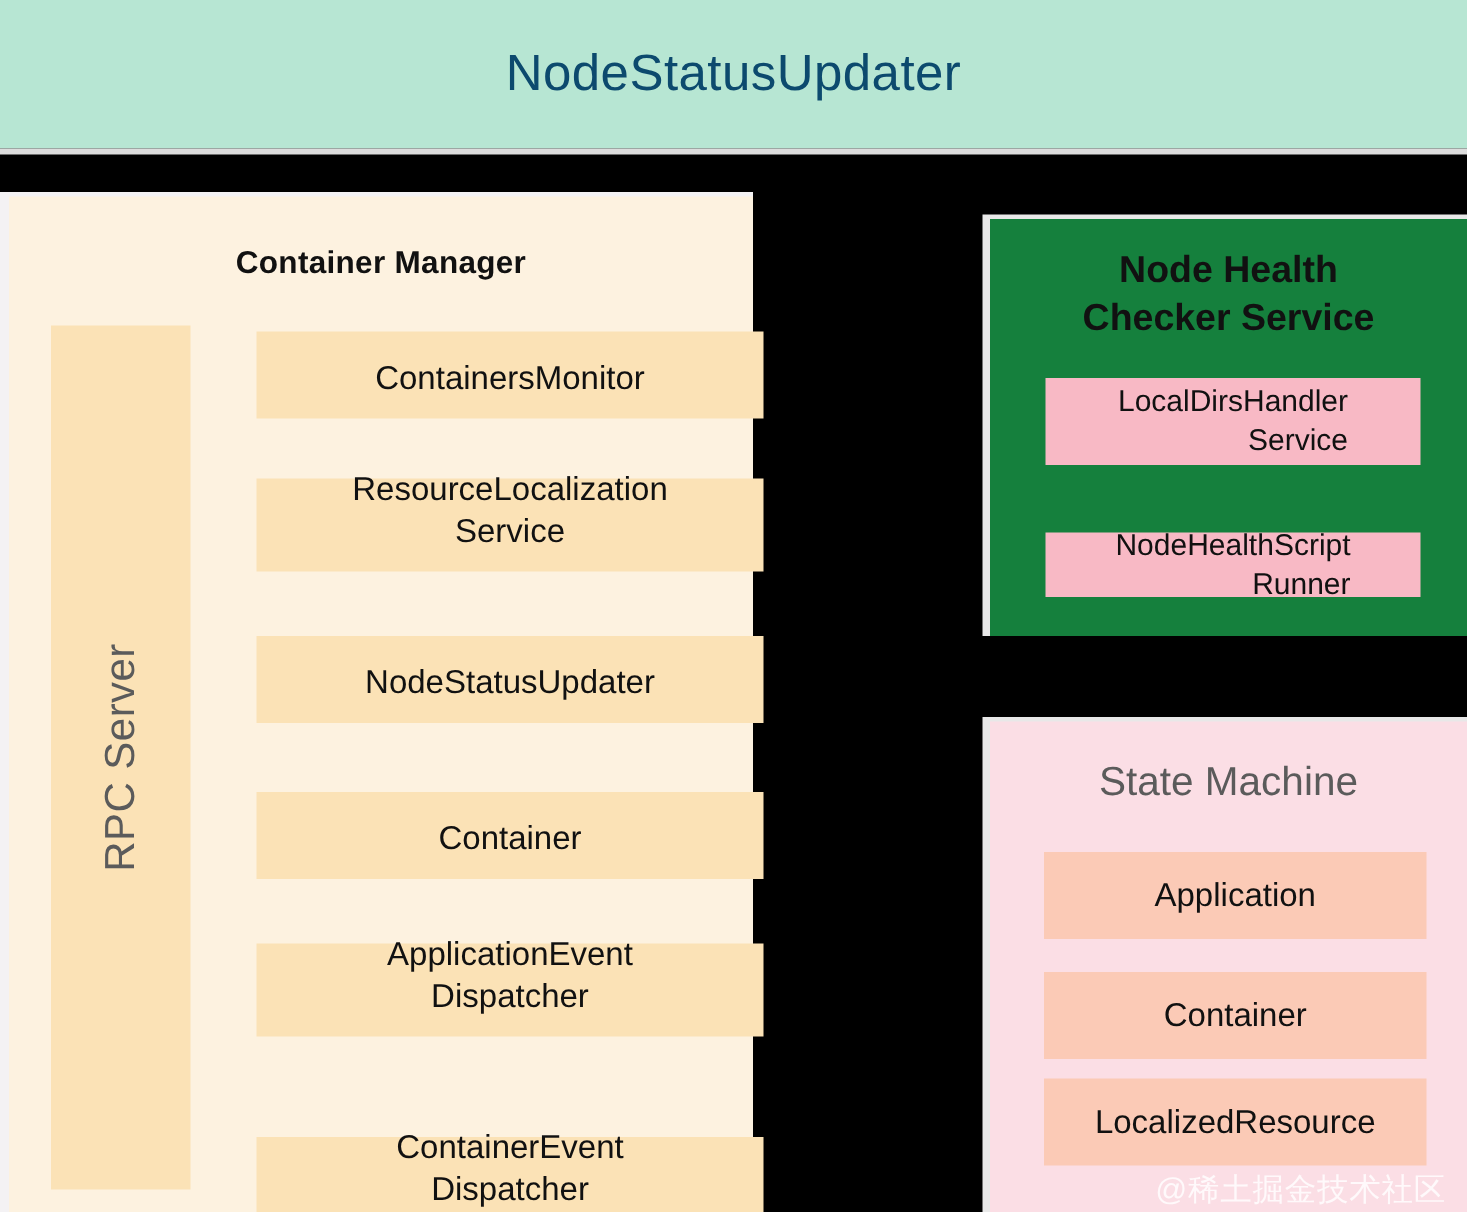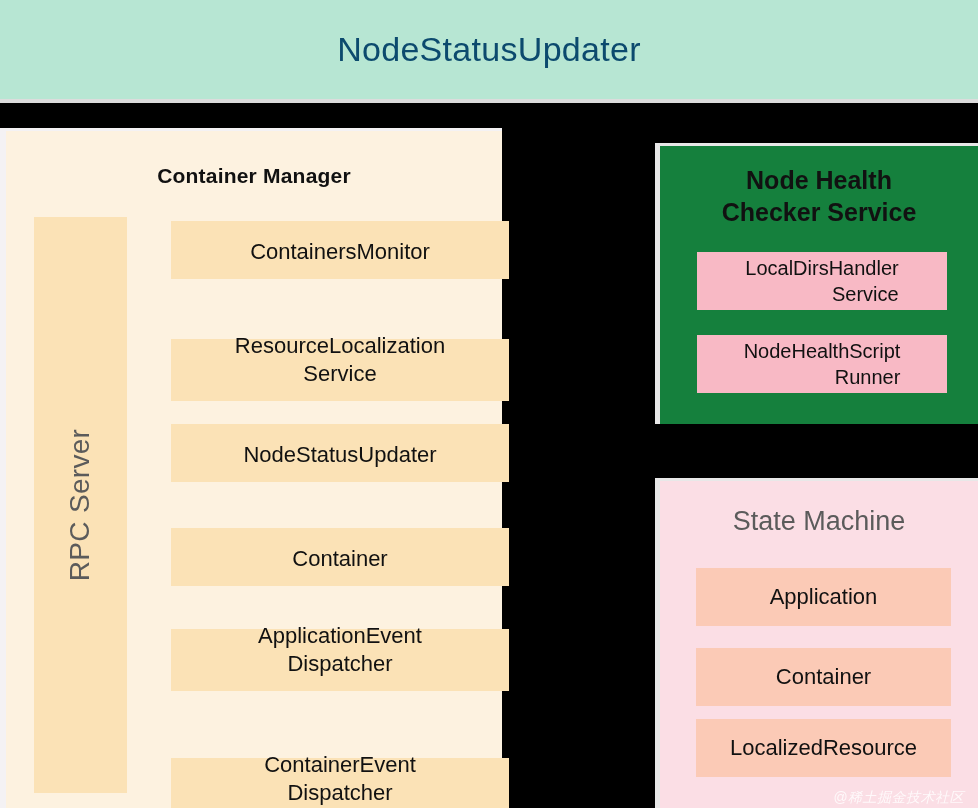--- a/index.html
+++ b/index.html
@@ -102,21 +102,21 @@
     align-items: flex-end;
     justify-content: center;
     text-align: center;
     color: #111111;
     font-size: 22px;
     line-height: 1.28;
     box-sizing: border-box;
     padding: 13px 6px;
   }
   .cm-box.b1 { top: 90px;  height: 58px; }
-  .cm-box.b2 { top: 188px; height: 62px; margin-top: 20px; }
+  .cm-box.b2 { top: 188px; height: 62px; }
   .cm-box.b3 { top: 293px; height: 58px; }
   .cm-box.b4 { top: 397px; height: 58px; }
   .cm-box.b5 { top: 498px; height: 62px; }
   .cm-box.b6 { top: 627px; height: 62px; }
 
   
   .nh-panel {
     position: absolute;
     left: 655px;
     top: 143px;
@@ -152,21 +152,21 @@
     align-items: center;
     justify-content: center;
     text-align: right;
     color: #111111;
     font-size: 20px;
     line-height: 1.3;
     box-sizing: border-box;
     padding: 2px 4px;
   }
   .nh-box.n1 { top: 106px; height: 58px; }
-  .nh-box.n2 { top: 189px; height: 58px; }
+  .nh-box.n2 { top: 209px; height: 43px; }
 
   
   .sm-panel {
     position: absolute;
     left: 655px;
     top: 478px;
     width: 323px;
     height: 330px;
     background: #e8e8e8;
     padding: 3px 0 0 5px;
@@ -204,25 +204,24 @@
     padding: 2px 4px;
   }
   .sm-box.s1 { top: 87px;  height: 58px; }
   .sm-box.s2 { top: 167px; height: 58px; }
   .sm-box.s3 { top: 238px; height: 58px; }
 
   .watermark {
     position: absolute;
     right: 14px;
     bottom: 31px;
-    font-size: 14px;
+    font-size: 21px;
     color: rgba(255,255,255,0.82);
     white-space: nowrap;
     letter-spacing: 0.5px;
-    font-style: italic;
   }
 </style>
 </head>
 <body>
 
 <div id="stage">
 
   <div class="banner">
     <div class="banner-title">NodeStatusUpdater</div>
   </div>

